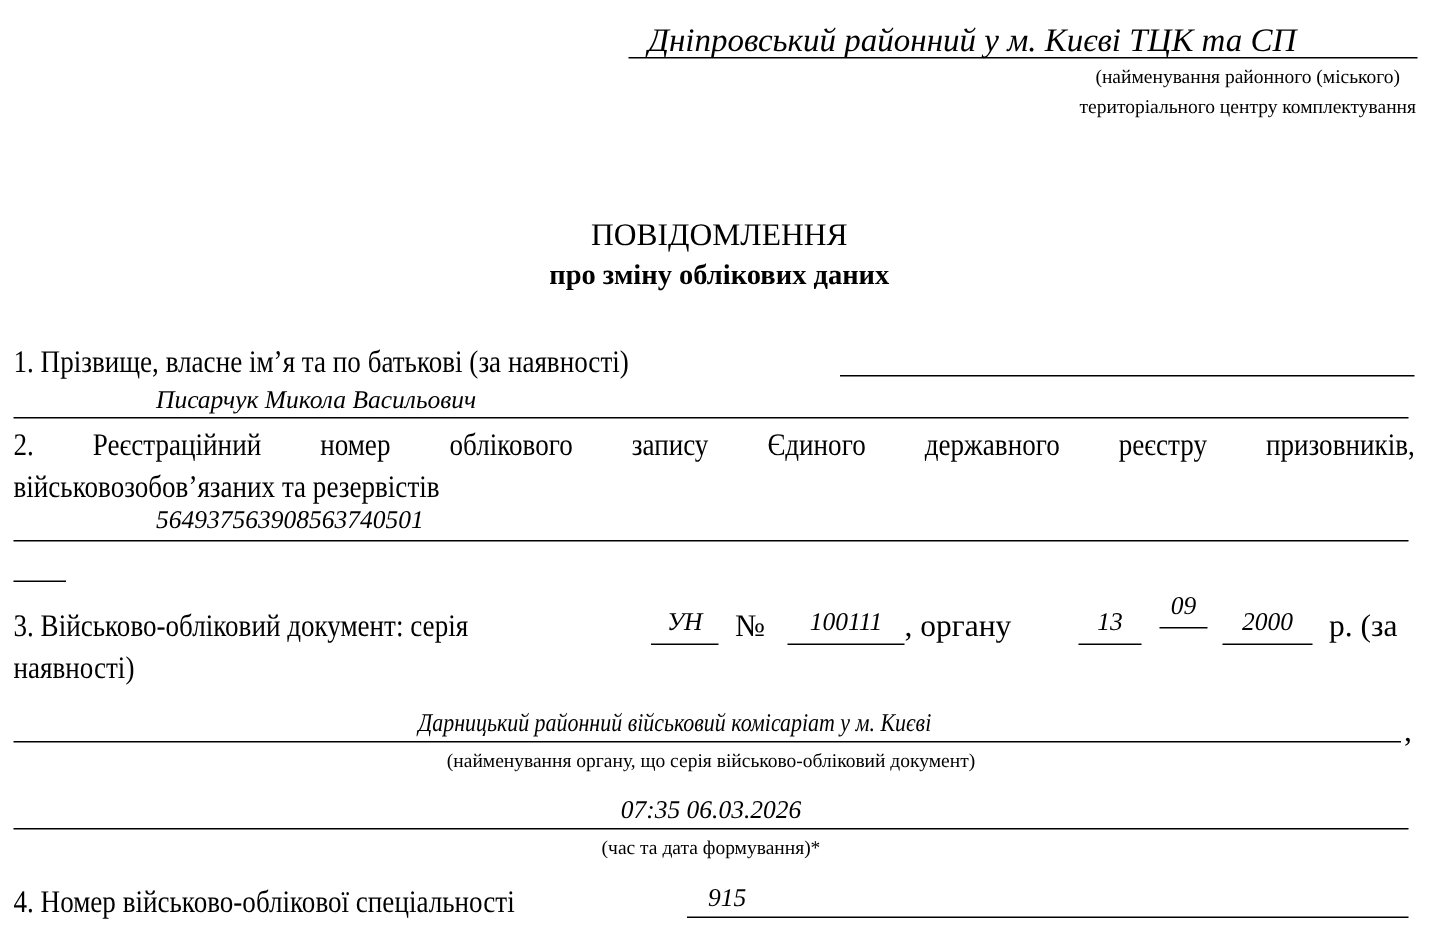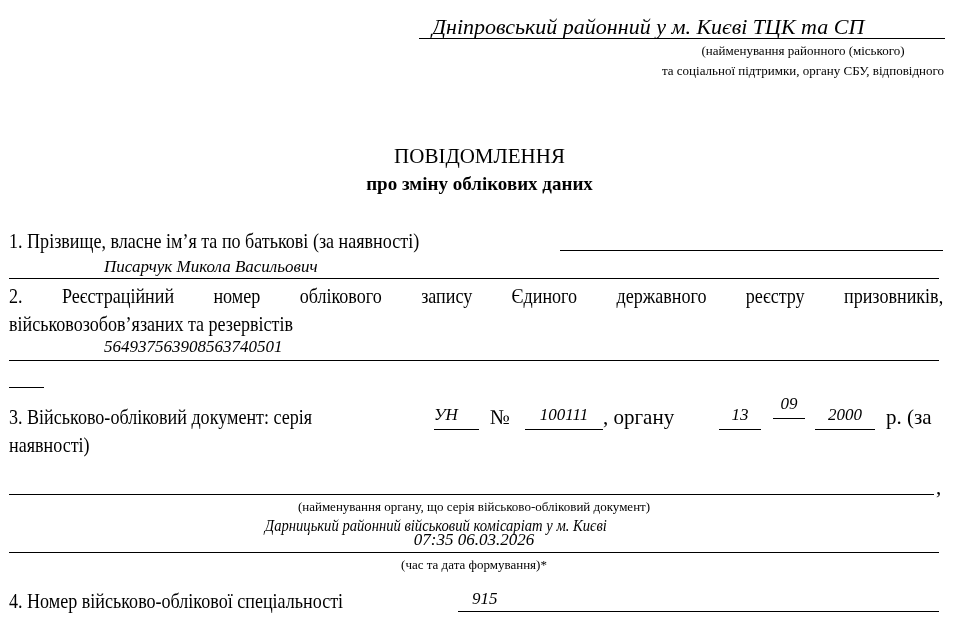--- a/index.html
+++ b/index.html
@@ -28,49 +28,49 @@
     .val { font-size: 17px; font-style: italic; }
     .caption { font-size: 13px; text-align: center; }
   </style>
 </head>
 <body>
 
 <div class="abs recipient-name">Дніпровський районний у м. Києві ТЦК та СП</div>
 <div class="hline recipient-line"></div>
 <div class="recipient-caption">
   <div>(найменування районного (міського)</div>
-  <div>та соціальної підтримки, органу СБУ, відповідного</div>
+  <div>територіального центру комплектування</div>
 </div>
 
 <div class="abs title">ПОВІДОМЛЕННЯ</div>
 <div class="abs subtitle">про зміну облікових даних</div>
 
 <div class="abs txt" style="top:229px; left:9px; transform: scaleX(0.86);">1. Прізвище, власне ім’я та по батькові (за наявності)</div>
 <div class="hline" style="top:250px; left:560px; width:383px;"></div>
 <div class="abs val" style="top:257px; left:104px;">Писарчук Микола Васильович</div>
 <div class="hline" style="top:278px; left:9px; width:930px;"></div>
 
 <div class="abs txt" style="top:284px; left:9px; width:1085px; text-align:justify; text-align-last:justify; transform: scaleX(0.861);">2. Реєстраційний номер облікового запису Єдиного державного реєстру призовників,</div>
 <div class="abs txt" style="top:312px; left:9px; transform: scaleX(0.86);">військовозобов’язаних та резервістів</div>
 <div class="abs val" style="top:337px; left:104px;">56493756390856374050​1</div>
 <div class="hline" style="top:360px; left:9px; width:930px;"></div>
 <div class="hline" style="top:387px; left:9px; width:35px;"></div>
 
 <div class="abs txt" style="top:405px; left:9px; transform: scaleX(0.86);">3. Військово-обліковий документ: серія</div>
-<div class="abs val" style="top:405px; left:434px; width:45px; border-bottom:1px solid #000; height:24px;">УН</div>
+<div class="abs val" style="top:405px; left:434px; width:45px; text-align:center; border-bottom:1px solid #000; height:24px;">УН</div>
 <div class="abs txt" style="top:405px; left:490px;">№</div>
 <div class="abs val" style="top:405px; left:525px; width:78px; text-align:center; border-bottom:1px solid #000; height:24px;">100111</div>
 <div class="abs txt" style="top:405px; left:603px;">, органу</div>
 <div class="abs val" style="top:405px; left:719px; width:42px; text-align:center; border-bottom:1px solid #000; height:24px;">13</div>
 <div class="abs val" style="top:394px; left:773px; width:32px; text-align:center; border-bottom:1px solid #000000; height:24px;">09</div>
 <div class="abs val" style="top:405px; left:815px; width:60px; text-align:center; border-bottom:1px solid #000; height:24px;">2000</div>
 <div class="abs txt" style="top:405px; left:886px;">р. (за</div>
 <div class="abs txt" style="top:433px; left:9px; transform: scaleX(0.86);">наявності)</div>
 
-<div class="abs val" style="top:472px; left:11px; width:930px; text-align:center;margin-top:44px;">
+<div class="abs val" style="top:472px; left:25px; width:930px; text-align:center;">
   <span style="display:inline-block; transform: scaleX(0.86); margin-left:-80px;">Дарницький районний військовий комісаріат у м. Києві</span>
 </div>
 <div class="hline" style="top:494px; left:9px; width:925px;"></div>
 <div class="abs txt" style="top:475px; left:936px;">,</div>
 <div class="abs caption" style="top:499px; left:9px; width:930px;">(найменування органу, що серія військово-обліковий документ)</div>
 
 <div class="abs val" style="top:530px; left:9px; width:930px; text-align:center;">07:35 06.03.2026</div>
 <div class="hline" style="top:552px; left:9px; width:930px;"></div>
 <div class="abs caption" style="top:557px; left:9px; width:930px;">(час та дата формування)*</div>
 

